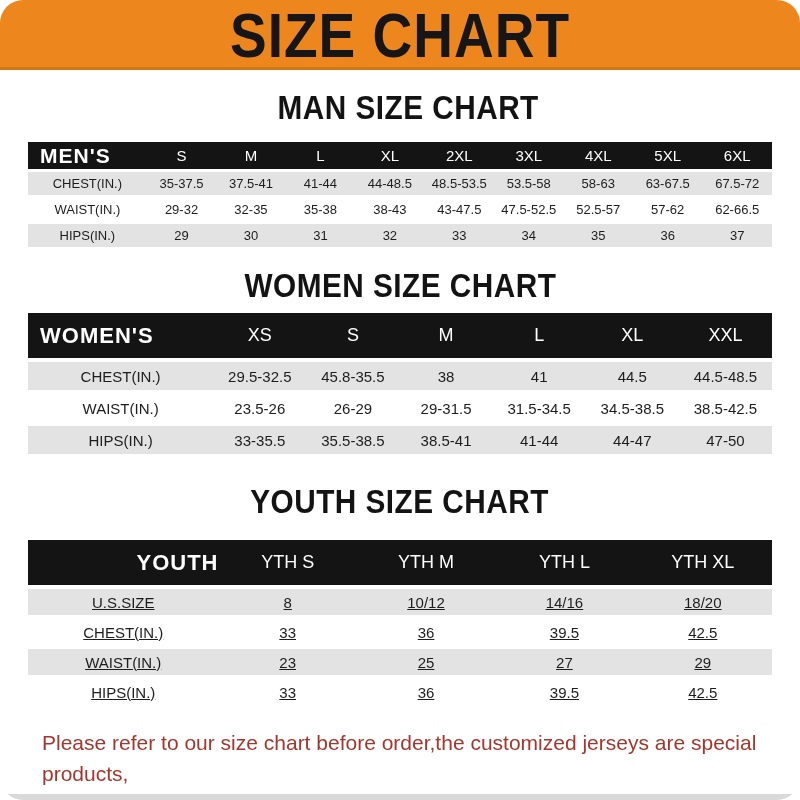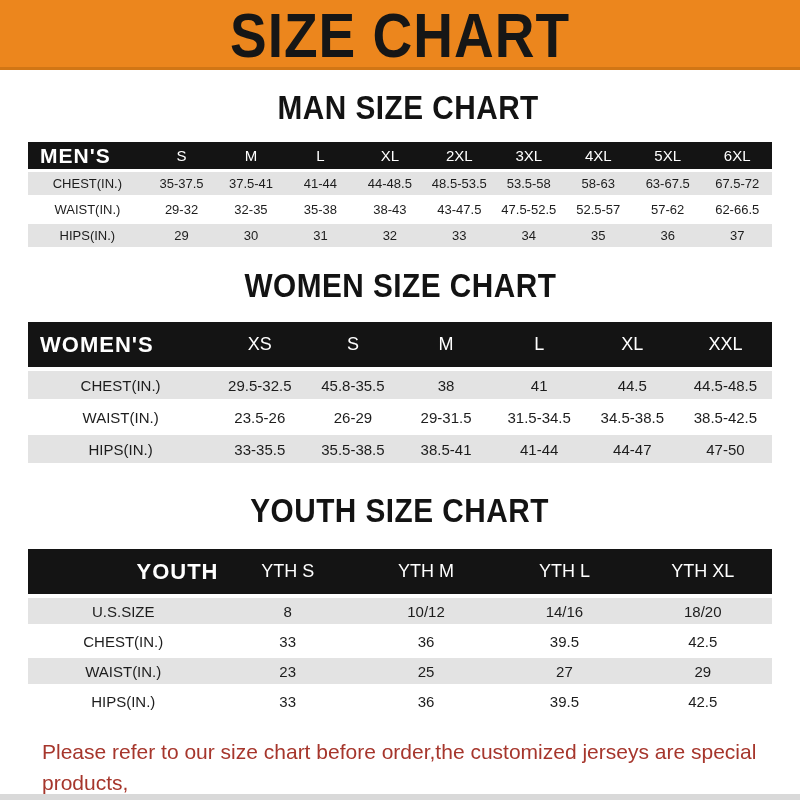--- a/index.html
+++ b/index.html
@@ -7,20 +7,21 @@
     padding: 0;
     background: #ffffff;
     font-family: "Liberation Sans", sans-serif;
   }
   .page {
     position: relative;
     width: 800px;
     height: 800px;
     background: #ffffff;
     overflow: hidden;
+    border-radius: 23px;
   }
 
   
   .banner {
     height: 70px;
     background: #EC861D;
     display: flex;
     align-items: center;
     justify-content: center;
     box-shadow: inset 0 -3px 0 rgba(160,90,10,0.35);
@@ -43,21 +44,21 @@
   }
   .section-title .tt {
     display: inline-block;
     font-size: 31px;
     font-weight: 800;
     letter-spacing: 0.5px;
     color: #131313;
     transform: scale(0.96, 1.1);
   }
   #title-man   { margin-top: 20px; margin-bottom: 11px; padding-left: 16px; }
-  #title-women { margin-top: 18px; margin-bottom: 12px; }
+  #title-women { margin-top: 18px; margin-bottom: 3px; }
   #title-youth { margin-top: 26px; margin-bottom: 14px; }
 
   
   table.size-table {
     width: 744px;
     margin: 0 auto;
     border-collapse: separate;
     table-layout: fixed;
   }
   .t-men   { border-spacing: 0 3px; }
@@ -85,21 +86,21 @@
   .t-women th.corner { font-size: 22px; }
   .t-youth th.corner { font-size: 22px; text-align: right; }
 
   .size-table td {
     text-align: center;
     color: #1d1d1d;
     padding: 0;
   }
   .t-men td   { height: 23px; font-size: 13px; }
   .t-women td { height: 28px; font-size: 15px; }
-  .t-youth td { height: 26px; font-size: 15px; }
+  .t-youth td { height: 26px; font-size: 15px; text-decoration: underline; }
 
   tr.row-gray  td { background: #E3E3E3; }
   tr.row-white td { background: #ffffff; }
 
   
   .note {
     margin-top: 18px;
     padding-left: 30px;
     padding-right: 20px;
   }

